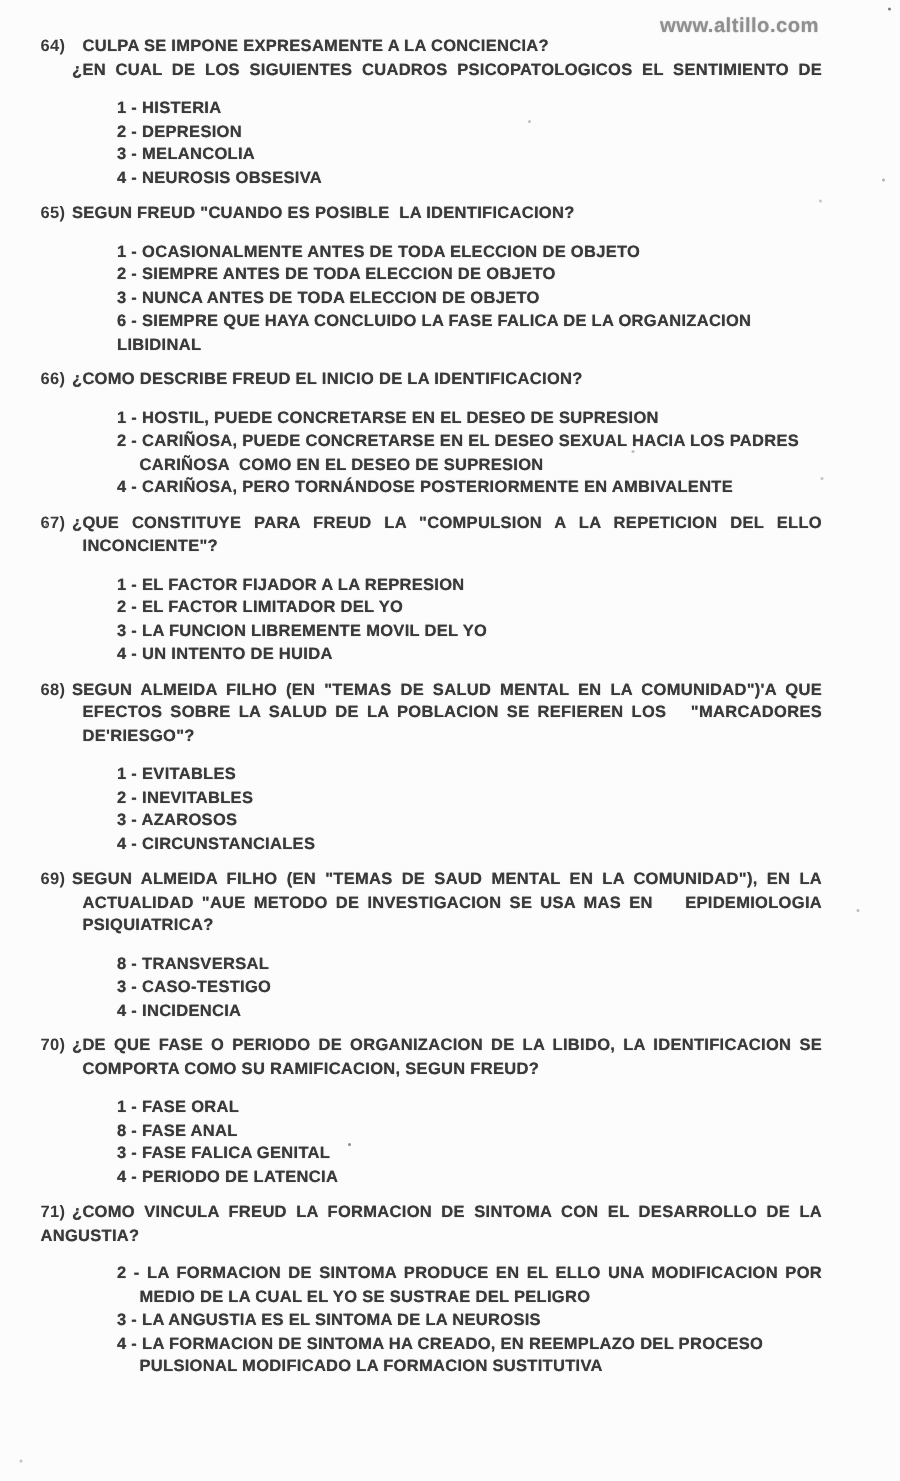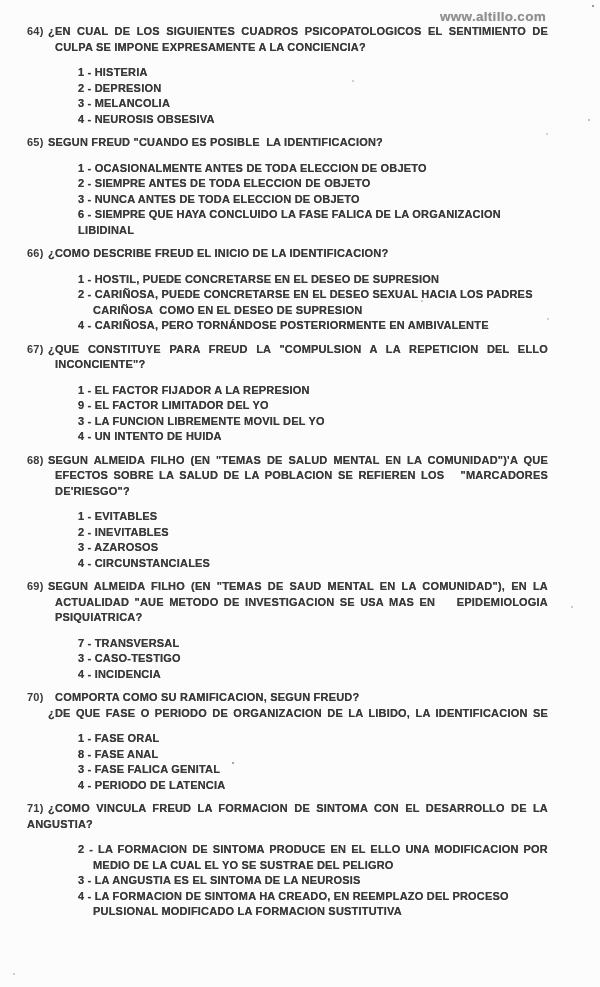--- a/index.html
+++ b/index.html
@@ -51,22 +51,22 @@
 </style>
 </head>
 <body>
 
 <div class="page">
   <div class="watermark">www.altillo.com</div>
   <div id="questions">
       <div class="question">
         <div class="qnum">64)</div>
         <div class="qtext">
+          <div class="qline cont">CULPA SE IMPONE EXPRESAMENTE A LA CONCIENCIA?</div>
           <div class="qline just">¿EN CUAL DE LOS SIGUIENTES CUADROS PSICOPATOLOGICOS EL SENTIMIENTO DE</div>
-          <div class="qline cont">CULPA SE IMPONE EXPRESAMENTE A LA CONCIENCIA?</div>
         </div>
         <div class="opts">
           <div class="opt">
             <div class="oline">1 - HISTERIA</div>
           </div>
           <div class="opt">
             <div class="oline">2 - DEPRESION</div>
           </div>
           <div class="opt">
             <div class="oline">3 - MELANCOLIA</div>
@@ -120,21 +120,21 @@
         <div class="qnum">67)</div>
         <div class="qtext">
           <div class="qline just">¿QUE CONSTITUYE PARA FREUD LA "COMPULSION A LA REPETICION DEL ELLO</div>
           <div class="qline cont">INCONCIENTE"?</div>
         </div>
         <div class="opts">
           <div class="opt">
             <div class="oline">1 - EL FACTOR FIJADOR A LA REPRESION</div>
           </div>
           <div class="opt">
-            <div class="oline">9 - EL FACTOR LIMITADOR DEL YO</div>
+            <div class="oline">2 - EL FACTOR LIMITADOR DEL YO</div>
           </div>
           <div class="opt">
             <div class="oline">3 - LA FUNCION LIBREMENTE MOVIL DEL YO</div>
           </div>
           <div class="opt">
             <div class="oline">4 - UN INTENTO DE HUIDA</div>
           </div>
         </div>
       </div>
       <div class="question">
@@ -161,35 +161,35 @@
       </div>
       <div class="question">
         <div class="qnum">69)</div>
         <div class="qtext">
           <div class="qline just">SEGUN ALMEIDA FILHO (EN "TEMAS DE SAUD MENTAL EN LA COMUNIDAD"), EN LA</div>
           <div class="qline cont just">ACTUALIDAD "AUE METODO DE INVESTIGACION SE USA MAS EN    EPIDEMIOLOGIA</div>
           <div class="qline cont">PSIQUIATRICA?</div>
         </div>
         <div class="opts">
           <div class="opt">
-            <div class="oline">7 - TRANSVERSAL</div>
+            <div class="oline">8 - TRANSVERSAL</div>
           </div>
           <div class="opt">
             <div class="oline">3 - CASO-TESTIGO</div>
           </div>
           <div class="opt">
             <div class="oline">4 - INCIDENCIA</div>
           </div>
         </div>
       </div>
       <div class="question">
         <div class="qnum">70)</div>
         <div class="qtext">
+          <div class="qline just">¿DE QUE FASE O PERIODO DE ORGANIZACION DE LA LIBIDO, LA IDENTIFICACION SE</div>
           <div class="qline cont">COMPORTA COMO SU RAMIFICACION, SEGUN FREUD?</div>
-          <div class="qline just">¿DE QUE FASE O PERIODO DE ORGANIZACION DE LA LIBIDO, LA IDENTIFICACION SE</div>
         </div>
         <div class="opts">
           <div class="opt">
             <div class="oline">1 - FASE ORAL</div>
           </div>
           <div class="opt">
             <div class="oline">8 - FASE ANAL</div>
           </div>
           <div class="opt">
             <div class="oline">3 - FASE FALICA GENITAL</div>

